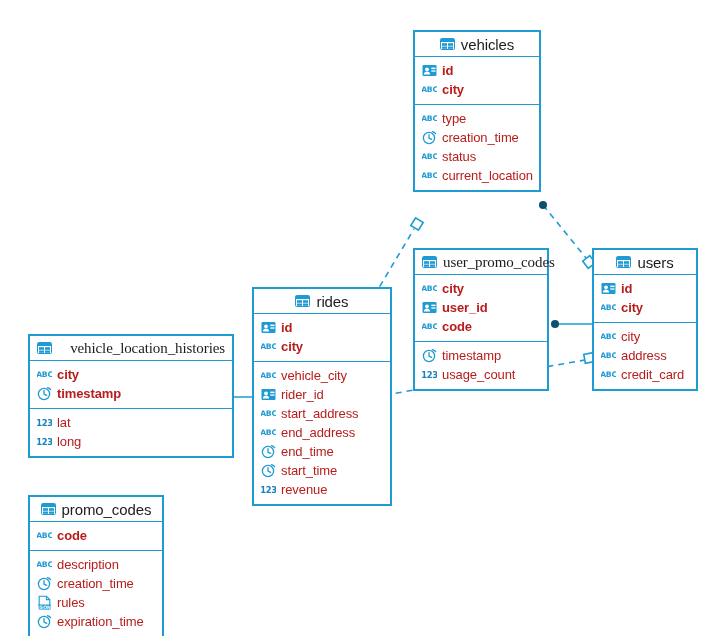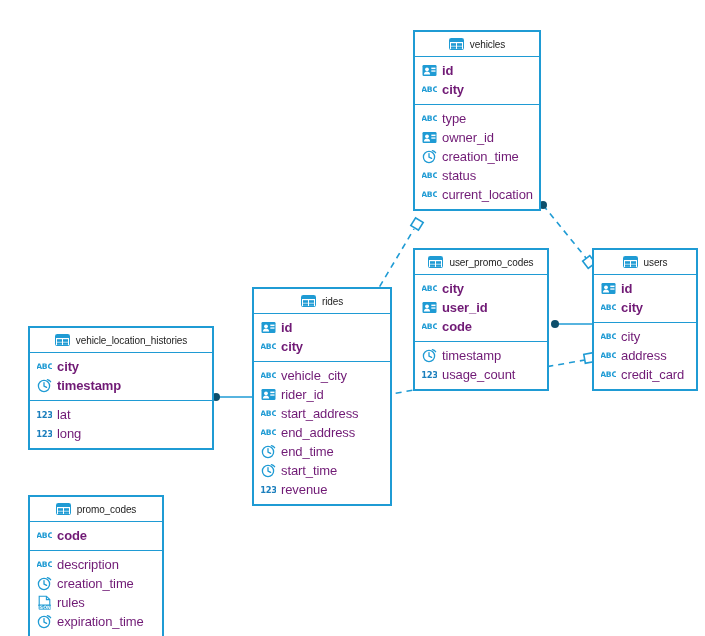--- a/index.html
+++ b/index.html
@@ -26,42 +26,42 @@
     height:25px;
     display:flex;
     align-items:center;
     justify-content:center;
     gap:6px;
     padding:0 7px;
     border-bottom:1px solid #1f9bd4;
     box-sizing:border-box;
     background:#fff;
   }
-  .tbl-header.left{justify-content:center;}
+  .tbl-header.left{justify-content:space-between;font-family:Liberation Serif, serif;}
   .tbl-title{
-    font-size:10px;
+    font-size:15px;
     color:#1c1c1c;
     letter-spacing:-0.1px;
     white-space:nowrap;
   }
   .tbl-section{
     padding:4px 0 5px 0;
     box-sizing:border-box;
   }
   .tbl-section.keys{border-bottom:1px solid #1f9bd4;}
   .col-row{
     height:19px;
     display:flex;
     align-items:center;
     gap:5px;
     padding:0 7px;
     box-sizing:border-box;
     white-space:nowrap;
   }
-  .col-name{font-size:13px;color:#701a75;letter-spacing:-0.1px;}
+  .col-name{font-size:13px;color:#b91c1c;letter-spacing:-0.1px;}
   .col-row.pk .col-name{font-weight:bold;}
 
   
   .ic{width:15px;height:15px;flex:0 0 15px;display:block;}
   .ic svg{display:block;width:15px;height:15px;}
 
   .edge-line{stroke:#1f9bd4;fill:none;}
   .edge-solid{stroke-width:1.6;}
   .edge-dashed{stroke-width:1.6;stroke-dasharray:6 5;stroke-linecap:butt;}
   .edge-dot{fill:#0d4f6c;}
@@ -139,32 +139,20 @@
           <span class="ic">
             <svg viewBox="0 0 15 15" xmlns="http://www.w3.org/2000/svg">
               <text x="7.5" y="10.3" font-family="DejaVu Sans, sans-serif" font-size="7.6" font-weight="bold" fill="#1f9bd4" text-anchor="middle" letter-spacing="-0.2">ABC</text>
             </svg>
           </span>
           <span class="col-name">type</span>
         </div>
         <div class="col-row">
           <span class="ic">
             <svg viewBox="0 0 15 15" xmlns="http://www.w3.org/2000/svg">
-              <rect x="0.5" y="2" width="14" height="11" rx="1.2" fill="#1f9bd4"></rect>
-              <circle cx="5" cy="6.3" r="1.9" fill="#ffffff"></circle>
-              <path d="M1.9 11.6c0-1.9 1.4-3 3.1-3s3.1 1.1 3.1 3z" fill="#ffffff"></path>
-              <rect x="9.3" y="4.6" width="4.2" height="1.5" fill="#ffffff"></rect>
-              <rect x="9.3" y="7.4" width="4.2" height="1.3" fill="#ffffff"></rect>
-            </svg>
-          </span>
-          <span class="col-name">owner_id</span>
-        </div>
-        <div class="col-row">
-          <span class="ic">
-            <svg viewBox="0 0 15 15" xmlns="http://www.w3.org/2000/svg">
               <circle cx="7" cy="8" r="5.6" fill="#ffffff" stroke="#1f9bd4" stroke-width="1.3"></circle>
               <path d="M7 4.6 V8 L9.6 9.4" stroke="#1f9bd4" stroke-width="1.3" fill="none" stroke-linecap="round"></path>
               <path d="M10.4 1.6 a5.6 5.6 0 0 1 3.2 2.1" stroke="#1f9bd4" stroke-width="1.3" fill="none" stroke-linecap="round"></path>
             </svg>
           </span>
           <span class="col-name">creation_time</span>
         </div>
         <div class="col-row">
           <span class="ic">
             <svg viewBox="0 0 15 15" xmlns="http://www.w3.org/2000/svg">
@@ -407,21 +395,21 @@
         <div class="col-row">
           <span class="ic">
             <svg viewBox="0 0 15 15" xmlns="http://www.w3.org/2000/svg">
               <text x="7.5" y="10.6" font-family="DejaVu Sans, sans-serif" font-size="8.4" font-weight="bold" fill="#1b7fbd" text-anchor="middle" letter-spacing="-0.3">123</text>
             </svg>
           </span>
           <span class="col-name">revenue</span>
         </div>
       </div>
     </div>
-    <div class="table-node" style="left: 28px; top: 326px; width: 186px;">
+    <div class="table-node" style="left: 28px; top: 334px; width: 206px;">
       <div class="tbl-header left">
         <span class="ic">
           <svg viewBox="0 0 15 15" xmlns="http://www.w3.org/2000/svg">
             <rect x="0.5" y="1.5" width="14" height="11" rx="1" fill="#ffffff" stroke="#1f9bd4" stroke-width="1"></rect>
             <rect x="1" y="2" width="13" height="3" fill="#1f9bd4"></rect>
             <rect x="2" y="6.2" width="5" height="2.6" fill="#1f9bd4"></rect>
             <rect x="8" y="6.2" width="5" height="2.6" fill="#1f9bd4"></rect>
             <rect x="2" y="9.5" width="5" height="2.3" fill="#1f9bd4"></rect>
             <rect x="8" y="9.5" width="5" height="2.3" fill="#1f9bd4"></rect>
           </svg>

